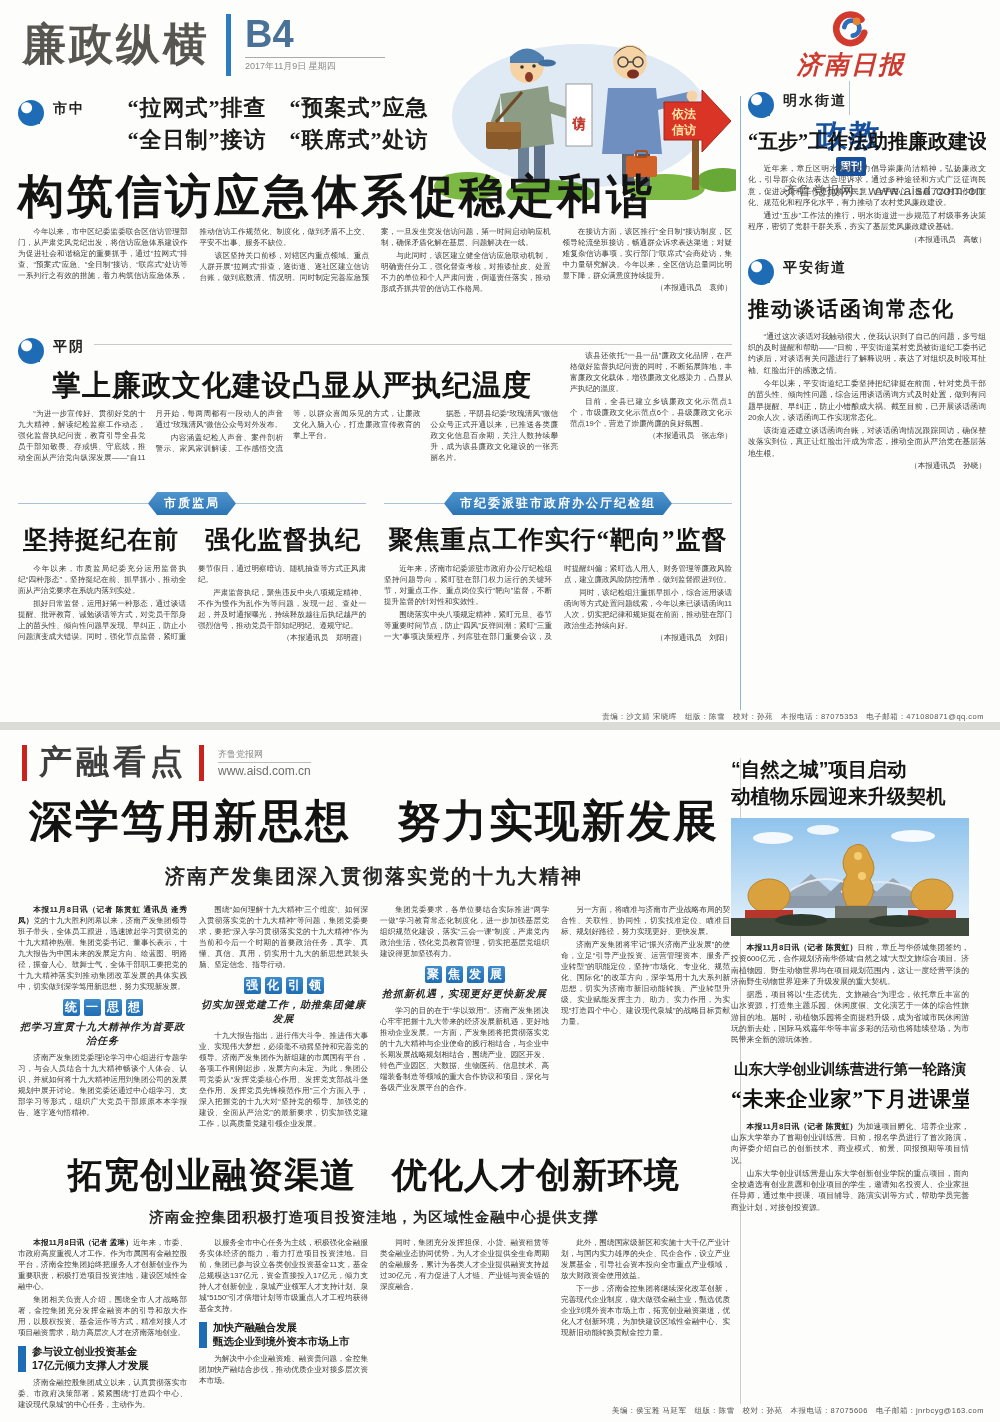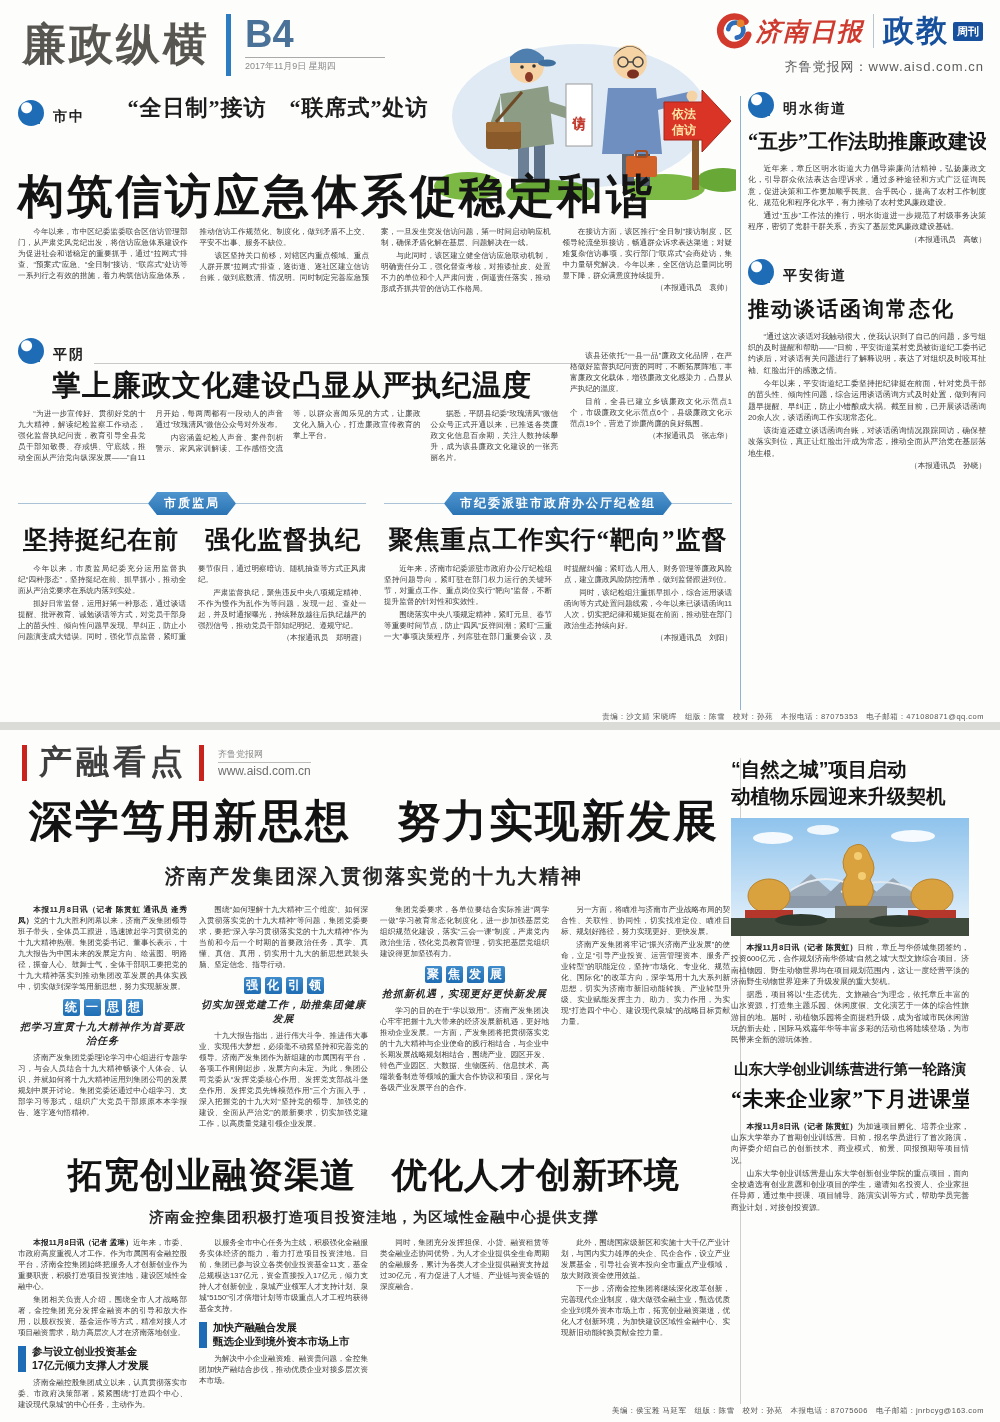--- a/index.html
+++ b/index.html
@@ -8,32 +8,32 @@
 
   
   .masthead{position:absolute;left:0;top:0;width:1000px;height:90px;}
   .m-left{position:absolute;left:22px;top:12px;display:flex;align-items:flex-start;}
   .sec-name{font-size:44px;font-weight:bold;color:#585650;letter-spacing:3px;line-height:64px;}
   .m-bar{width:5px;height:62px;background:#2b7cc0;margin:2px 14px 0 16px;}
   .pageno{font-size:38px;font-weight:bold;color:#4a7298;line-height:40px;}
   .pageno-wrap{padding-top:2px;}
   .dateline{font-size:9px;color:#8a8a8a;border-top:1px solid #aaa;margin-top:3px;padding-top:2px;width:140px;}
   .m-right{position:absolute;right:16px;top:10px;width:270px;}
-  .m-right .row1{display:flex;align-items:center;}
+  .m-right .row1{display:flex;align-items:center;flex-direction:column;}
   .brand{font-family:"Liberation Serif",serif;font-style:italic;font-weight:bold;font-size:25px;color:#cf3a2e;margin-left:4px;letter-spacing:2px;}
   .vdiv{width:1px;height:34px;background:#b9c6d2;margin:0 9px;}
   .weekly{font-size:31px;font-weight:bold;color:#17509c;letter-spacing:2px;}
   .weekly-suffix{display:inline-block;background:#17509c;color:#fff;font-size:11px;font-weight:bold;padding:2px 4px;border-radius:2px;margin-left:4px;vertical-align:6px;}
   .siteline{font-size:13px;color:#5c5c5c;margin-top:6px;letter-spacing:1px;text-align:right;}
 
   
   .bubble{position:relative;width:26px;height:26px;flex:0 0 26px;}
   .bubble .ball{width:26px;height:26px;border-radius:50%;background:radial-gradient(circle at 33% 30%,#ffffff 0 5px,#1e6cb5 6px);}
   .bubble:after{content:"";position:absolute;right:-3px;bottom:-5px;width:0;height:0;border:7px solid transparent;border-top-color:#1e6cb5;transform:rotate(-45deg);}
-  .tagrow{display:flex;align-items:flex-end;gap:9px;}
+  .tagrow{display:flex;align-items:flex-start;gap:9px;}
   .taglabel{font-size:14px;font-weight:bold;color:#222;letter-spacing:2px;white-space:nowrap;}
   .tagline{flex:1;height:1px;background:#c9c9c9;margin-top:6px;}
 
   .para{font-size:7.6px;line-height:1.45;text-indent:2em;margin:0 0 2px;text-align:justify;color:#3d3d3d;}
   .para b{color:#222;}
   .byline{font-size:7.6px;text-align:right;color:#3d3d3d;margin-top:1px;}
   .tiles{display:flex;justify-content:center;gap:4px;margin:7px 0 4px;}
   .tile{width:17px;height:17px;background:linear-gradient(180deg,#3e8ccb,#1f6db3);color:#fff;font-size:12px;font-weight:bold;display:flex;align-items:center;justify-content:center;border-radius:2px;}
   .leadline{font-size:10px;font-weight:bold;font-style:italic;color:#2c2c2c;text-align:center;margin:0 0 4px;letter-spacing:1px;}
   .barhead{display:flex;align-items:center;gap:6px;margin:7px 0 5px;}
@@ -176,20 +176,21 @@
   </svg>
 
   <div class="top-main" data-interactable="false">
     <div class="tagrow" style="position:absolute;left:0;top:8px;width:64px;" data-interactable="false">
       <div class="bubble" data-interactable="false">
           <div class="ball"></div>
         </div>
       <div class="taglabel" data-interactable="false">市中</div>
     </div>
     <div class="kicker" data-interactable="false">
+      <div data-interactable="false">“拉网式”排查　“预案式”应急</div>
       <div data-interactable="false">“全日制”接访　“联席式”处访</div>
     </div>
     <div class="headline-xl" data-interactable="false">构筑信访应急体系促稳定和谐</div>
     <div class="top-body" data-interactable="false">
         <p class="para" data-interactable="false">今年以来，市中区纪委监委联合区信访管理部门，从严肃党风党纪出发，将信访应急体系建设作为促进社会和谐稳定的重要抓手，通过“拉网式”排查、“预案式”应急、“全日制”接访、“联席式”处访等一系列行之有效的措施，着力构筑信访应急体系，推动信访工作规范化、制度化，做到矛盾不上交、平安不出事、服务不缺位。</p>
         <p class="para" data-interactable="false">该区坚持关口前移，对辖区内重点领域、重点人群开展“拉网式”排查，逐街道、逐社区建立信访台账，做到底数清、情况明。同时制定完善应急预案，一旦发生突发信访问题，第一时间启动响应机制，确保矛盾化解在基层、问题解决在一线。</p>
         <p class="para" data-interactable="false">与此同时，该区建立健全信访应急联动机制，明确责任分工，强化督查考核，对推诿扯皮、处置不力的单位和个人严肃问责，倒逼责任落实，推动形成齐抓共管的信访工作格局。</p>
         <p class="para" data-interactable="false">在接访方面，该区推行“全日制”接访制度，区领导轮流坐班接访，畅通群众诉求表达渠道；对疑难复杂信访事项，实行部门“联席式”会商处访，集中力量研究解决。今年以来，全区信访总量同比明显下降，群众满意度持续提升。</p>
         <div class="byline" data-interactable="false">（本报通讯员　袁帅）</div>
       </div>

